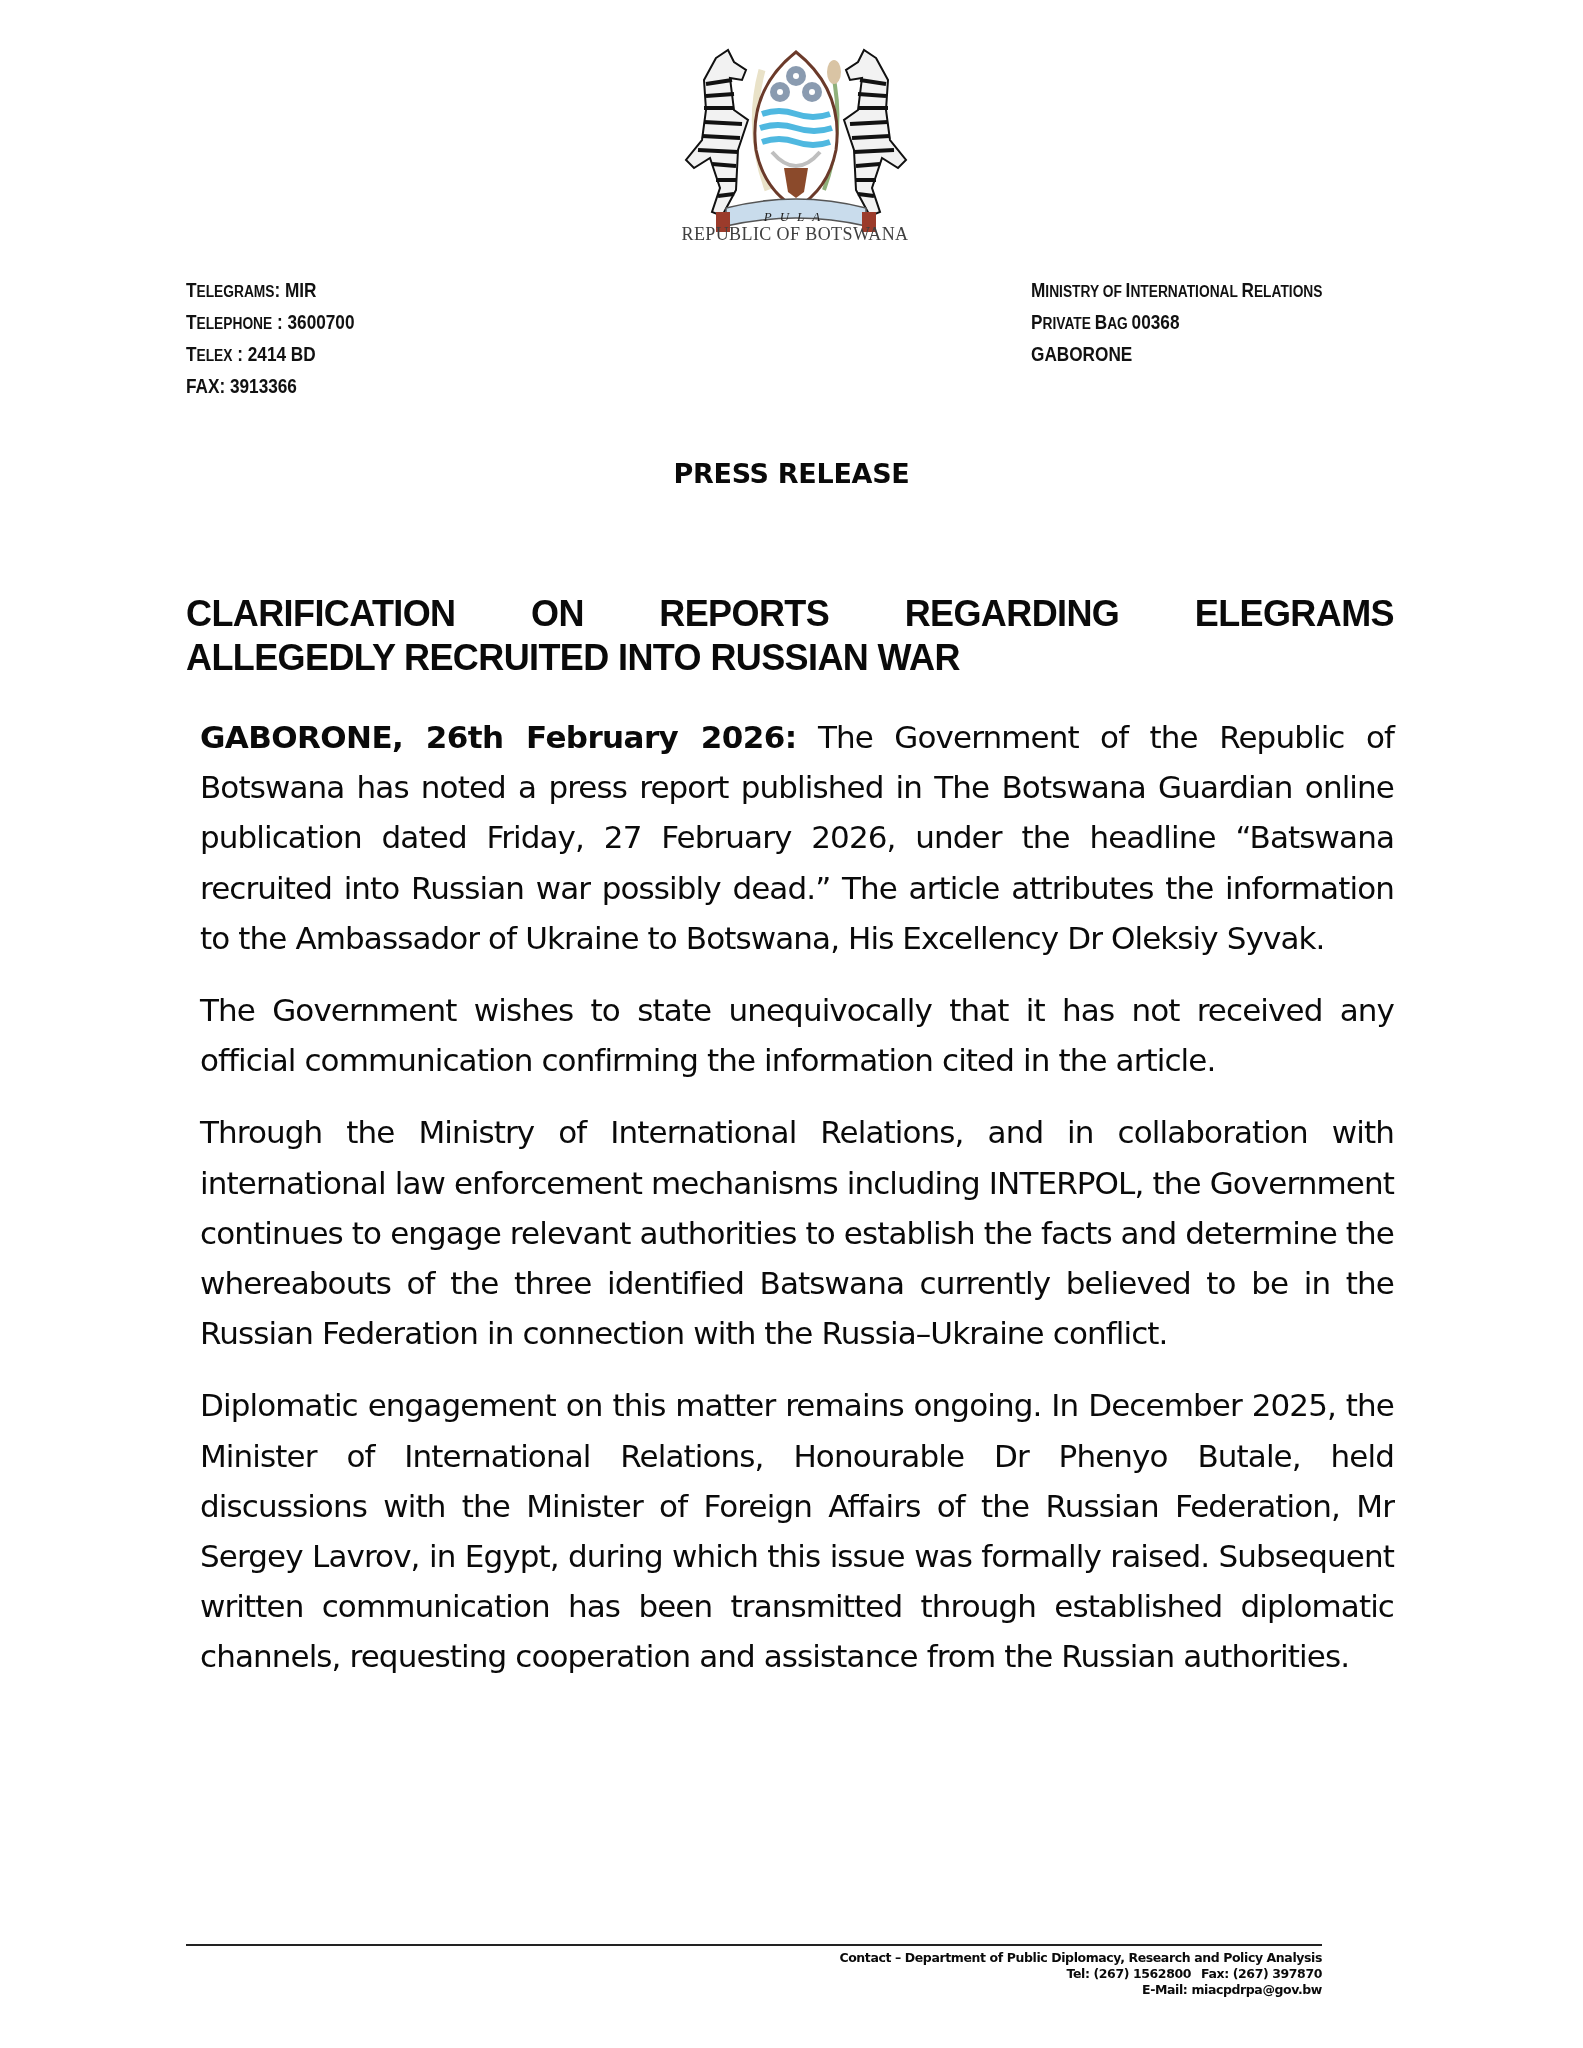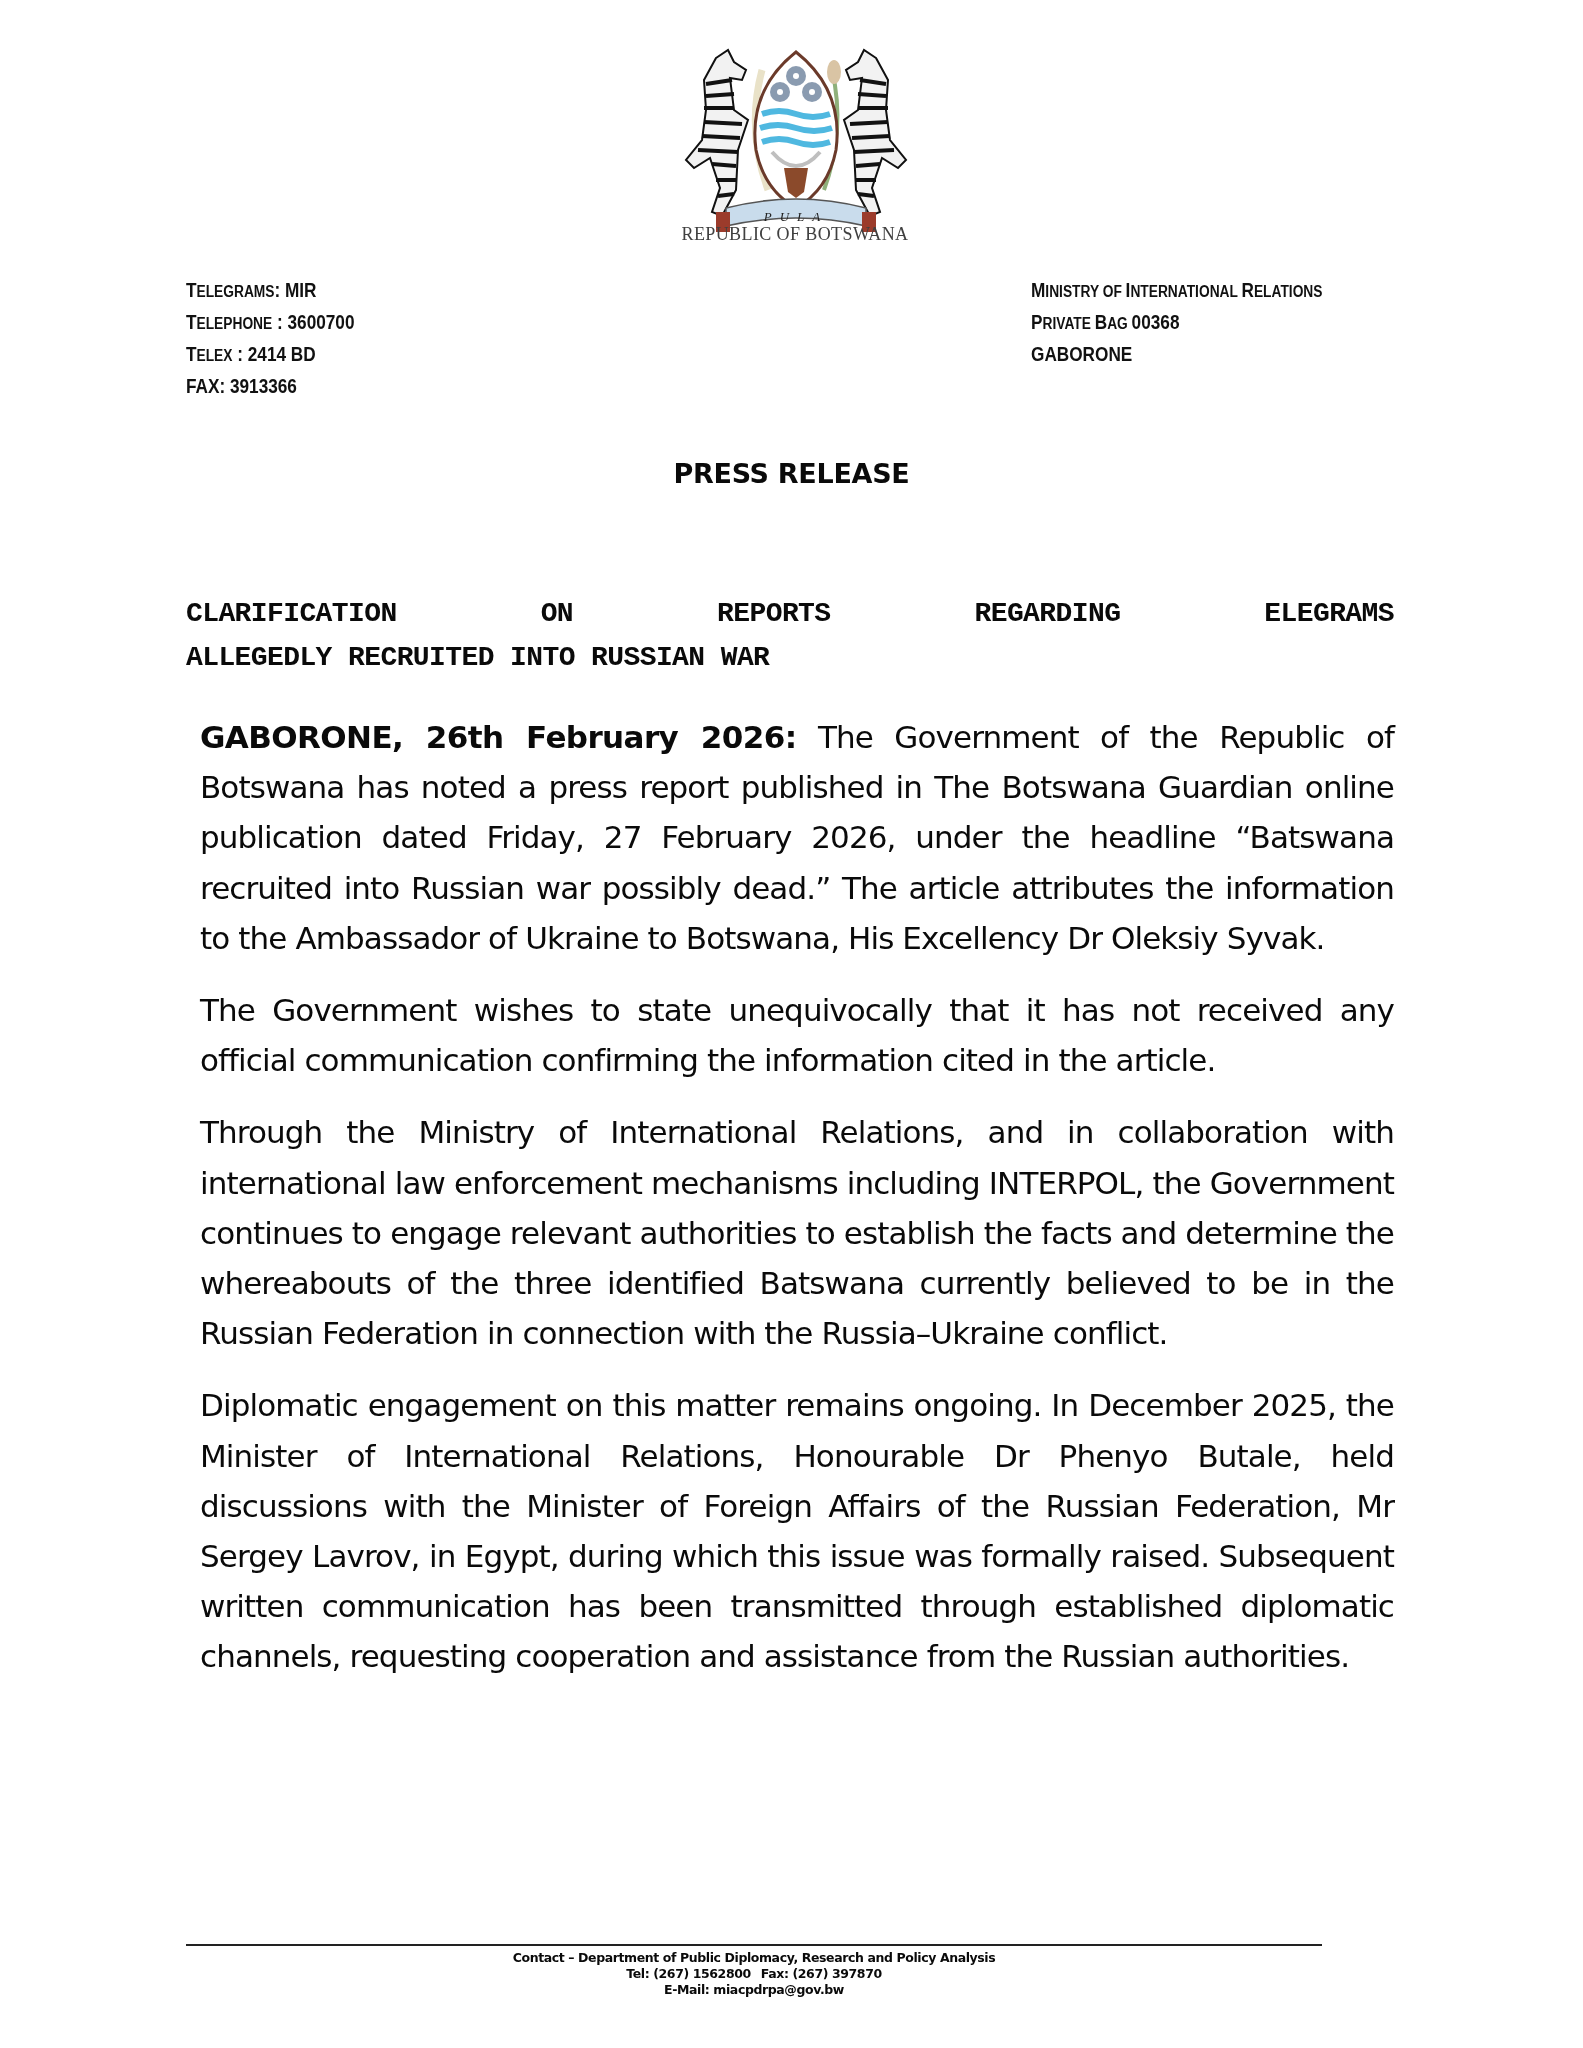--- a/index.html
+++ b/index.html
@@ -19,36 +19,36 @@
   .sc-big { font-size: 20px; }
   .sc-small { font-size: 16px; }
 
   .press {
     position: absolute; left: 0; width: 1583px; top: 458px; text-align: center;
     font-family: "DejaVu Sans", sans-serif; font-weight: bold; font-size: 27px; letter-spacing: -0.3px;
   }
 
   .title {
     position: absolute; left: 186px; top: 592px; width: 1208px;
-    font-family: Liberation Mono, monospace; font-weight: bold; font-size: 28px; line-height: 44px;
+    font-family: Liberation Sans, sans-serif; font-weight: bold; font-size: 36px; line-height: 44px;
     letter-spacing: -0.6px; text-align: justify; text-align-last: left;
   }
   .title .l1 { display: flex; justify-content: space-between; }
 
   .body {
     position: absolute; left: 186px; top: 712px; width: 1208px;
     font-family: "DejaVu Sans", sans-serif; font-size: 31px; line-height: 50.2px; letter-spacing: -0.9px;
     text-align: justify;
   }
   .body p { margin: 0 0 22px 14px; }
   .body .lead { font-weight: bold; letter-spacing: -0.6px; }
 
   .footer-rule { position: absolute; left: 186px; top: 1944px; width: 1136px; height: 2px; background: #222; }
   .footer {
-    position: absolute; left: 186px; top: 1950px; width: 1136px; text-align: center;
+    position: absolute; left: 186px; top: 1950px; width: 1136px; text-align: right;
     font-family: "DejaVu Sans", sans-serif; font-weight: bold; font-size: 12.5px; line-height: 16px; letter-spacing: -0.4px;
   }
   .footer .gap { display: inline-block; width: 10px; }
 </style>
 </head>
 <body>
 
 <div class="page">
 
   <svg class="crest" viewBox="0 0 240 200" xmlns="http://www.w3.org/2000/svg">

